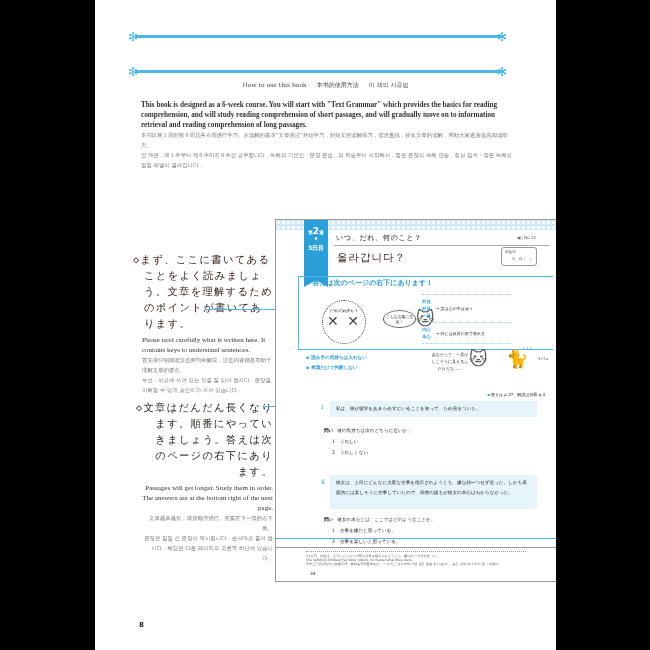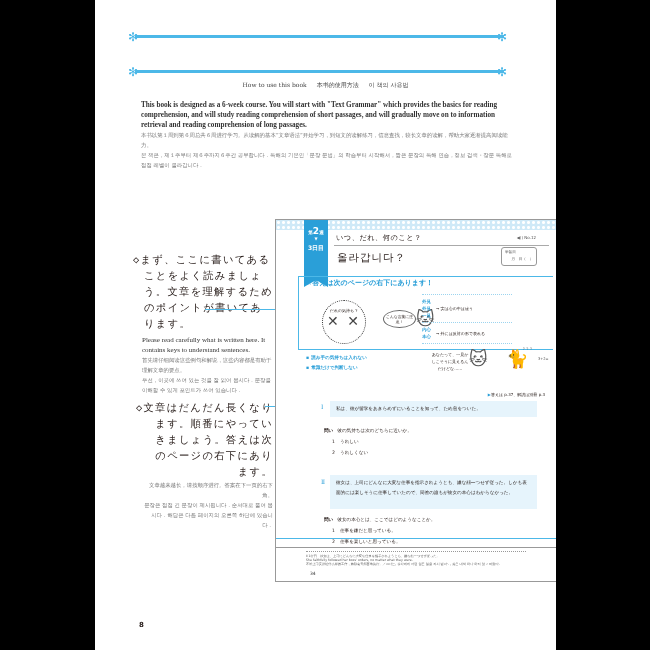--- a/index.html
+++ b/index.html
@@ -121,20 +121,21 @@
   </div>
 
   <div class="note note1">
     <p class="note-jp">◇まず、ここに書いてあることをよく読みましょう。文章を理解するためのポイントが書いてあります。</p>
     <p class="note-en">Please read carefully what is written here. It contains keys to understand sentences.</p>
     <p class="note-zh">首先请仔细阅读这些例句和解说，这些内容都是有助于理解文章的要点。</p>
     <p class="note-ko">우선，이곳에 쓰여 있는 것을 잘 읽어 봅시다．문장을 이해할 수 있게 포인트가 쓰여 있습니다．</p>
   </div>
   <div class="note note2">
     <p class="note-jp">◇文章はだんだん長くなります。順番にやっていきましょう。答えは次のページの右下にあります。</p>
+    <p class="note-en">Passages will get longer. Study them in order. The answers are at the bottom right of the next page.</p>
     <p class="note-zh">文章越来越长，请按顺序进行。答案在下一页的右下角。</p>
     <p class="note-ko">문장은 점점 긴 문장이 제시됩니다．순서대로 풀어 봅시다．해답은 다음 페이지의 오른쪽 하단에 있습니다．</p>
   </div>
 
   <div class="line" style="left:110px;top:309px;width:97px;height:1px;"></div>
   <div class="line" style="left:207px;top:300px;width:1px;height:10px;"></div>
   <div class="line" style="left:207px;top:300px;width:8px;height:1px;"></div>
   <div class="line" style="left:266px;top:232px;width:16px;height:1px;"></div>
   <div class="line" style="left:170px;top:406px;width:52px;height:1px;"></div>
   <div class="line" style="left:201px;top:406px;width:1px;height:82px;"></div>

